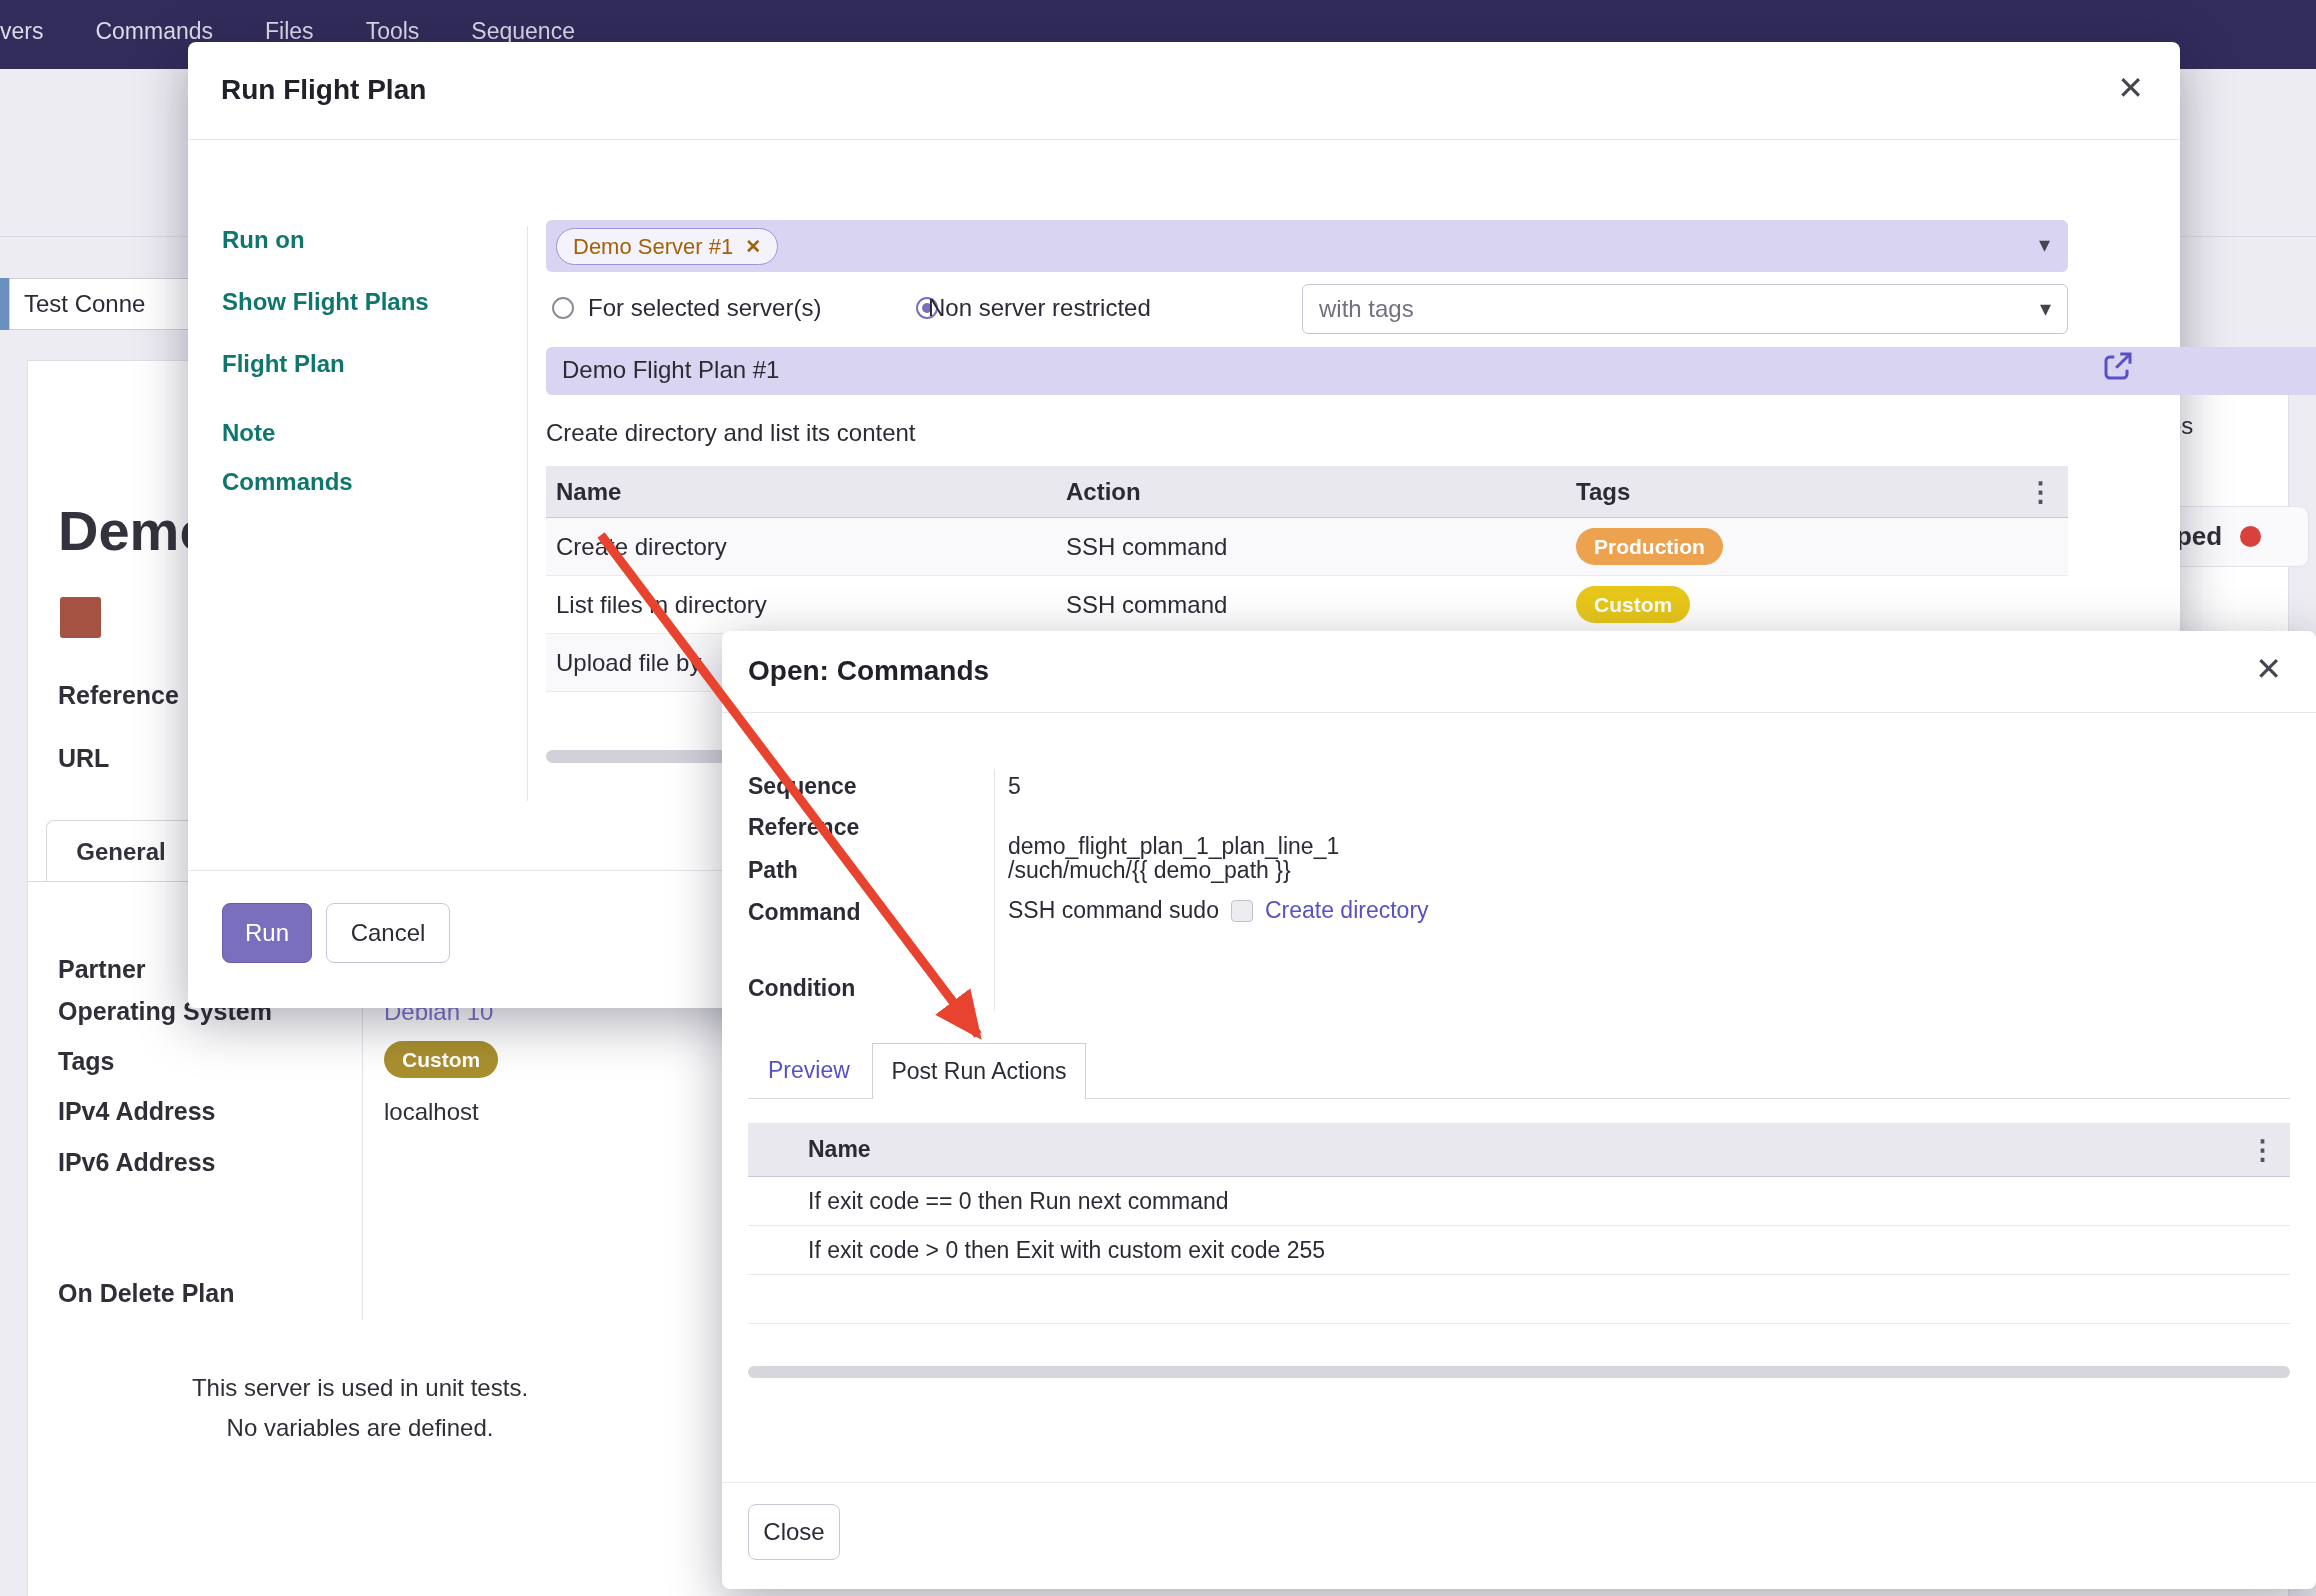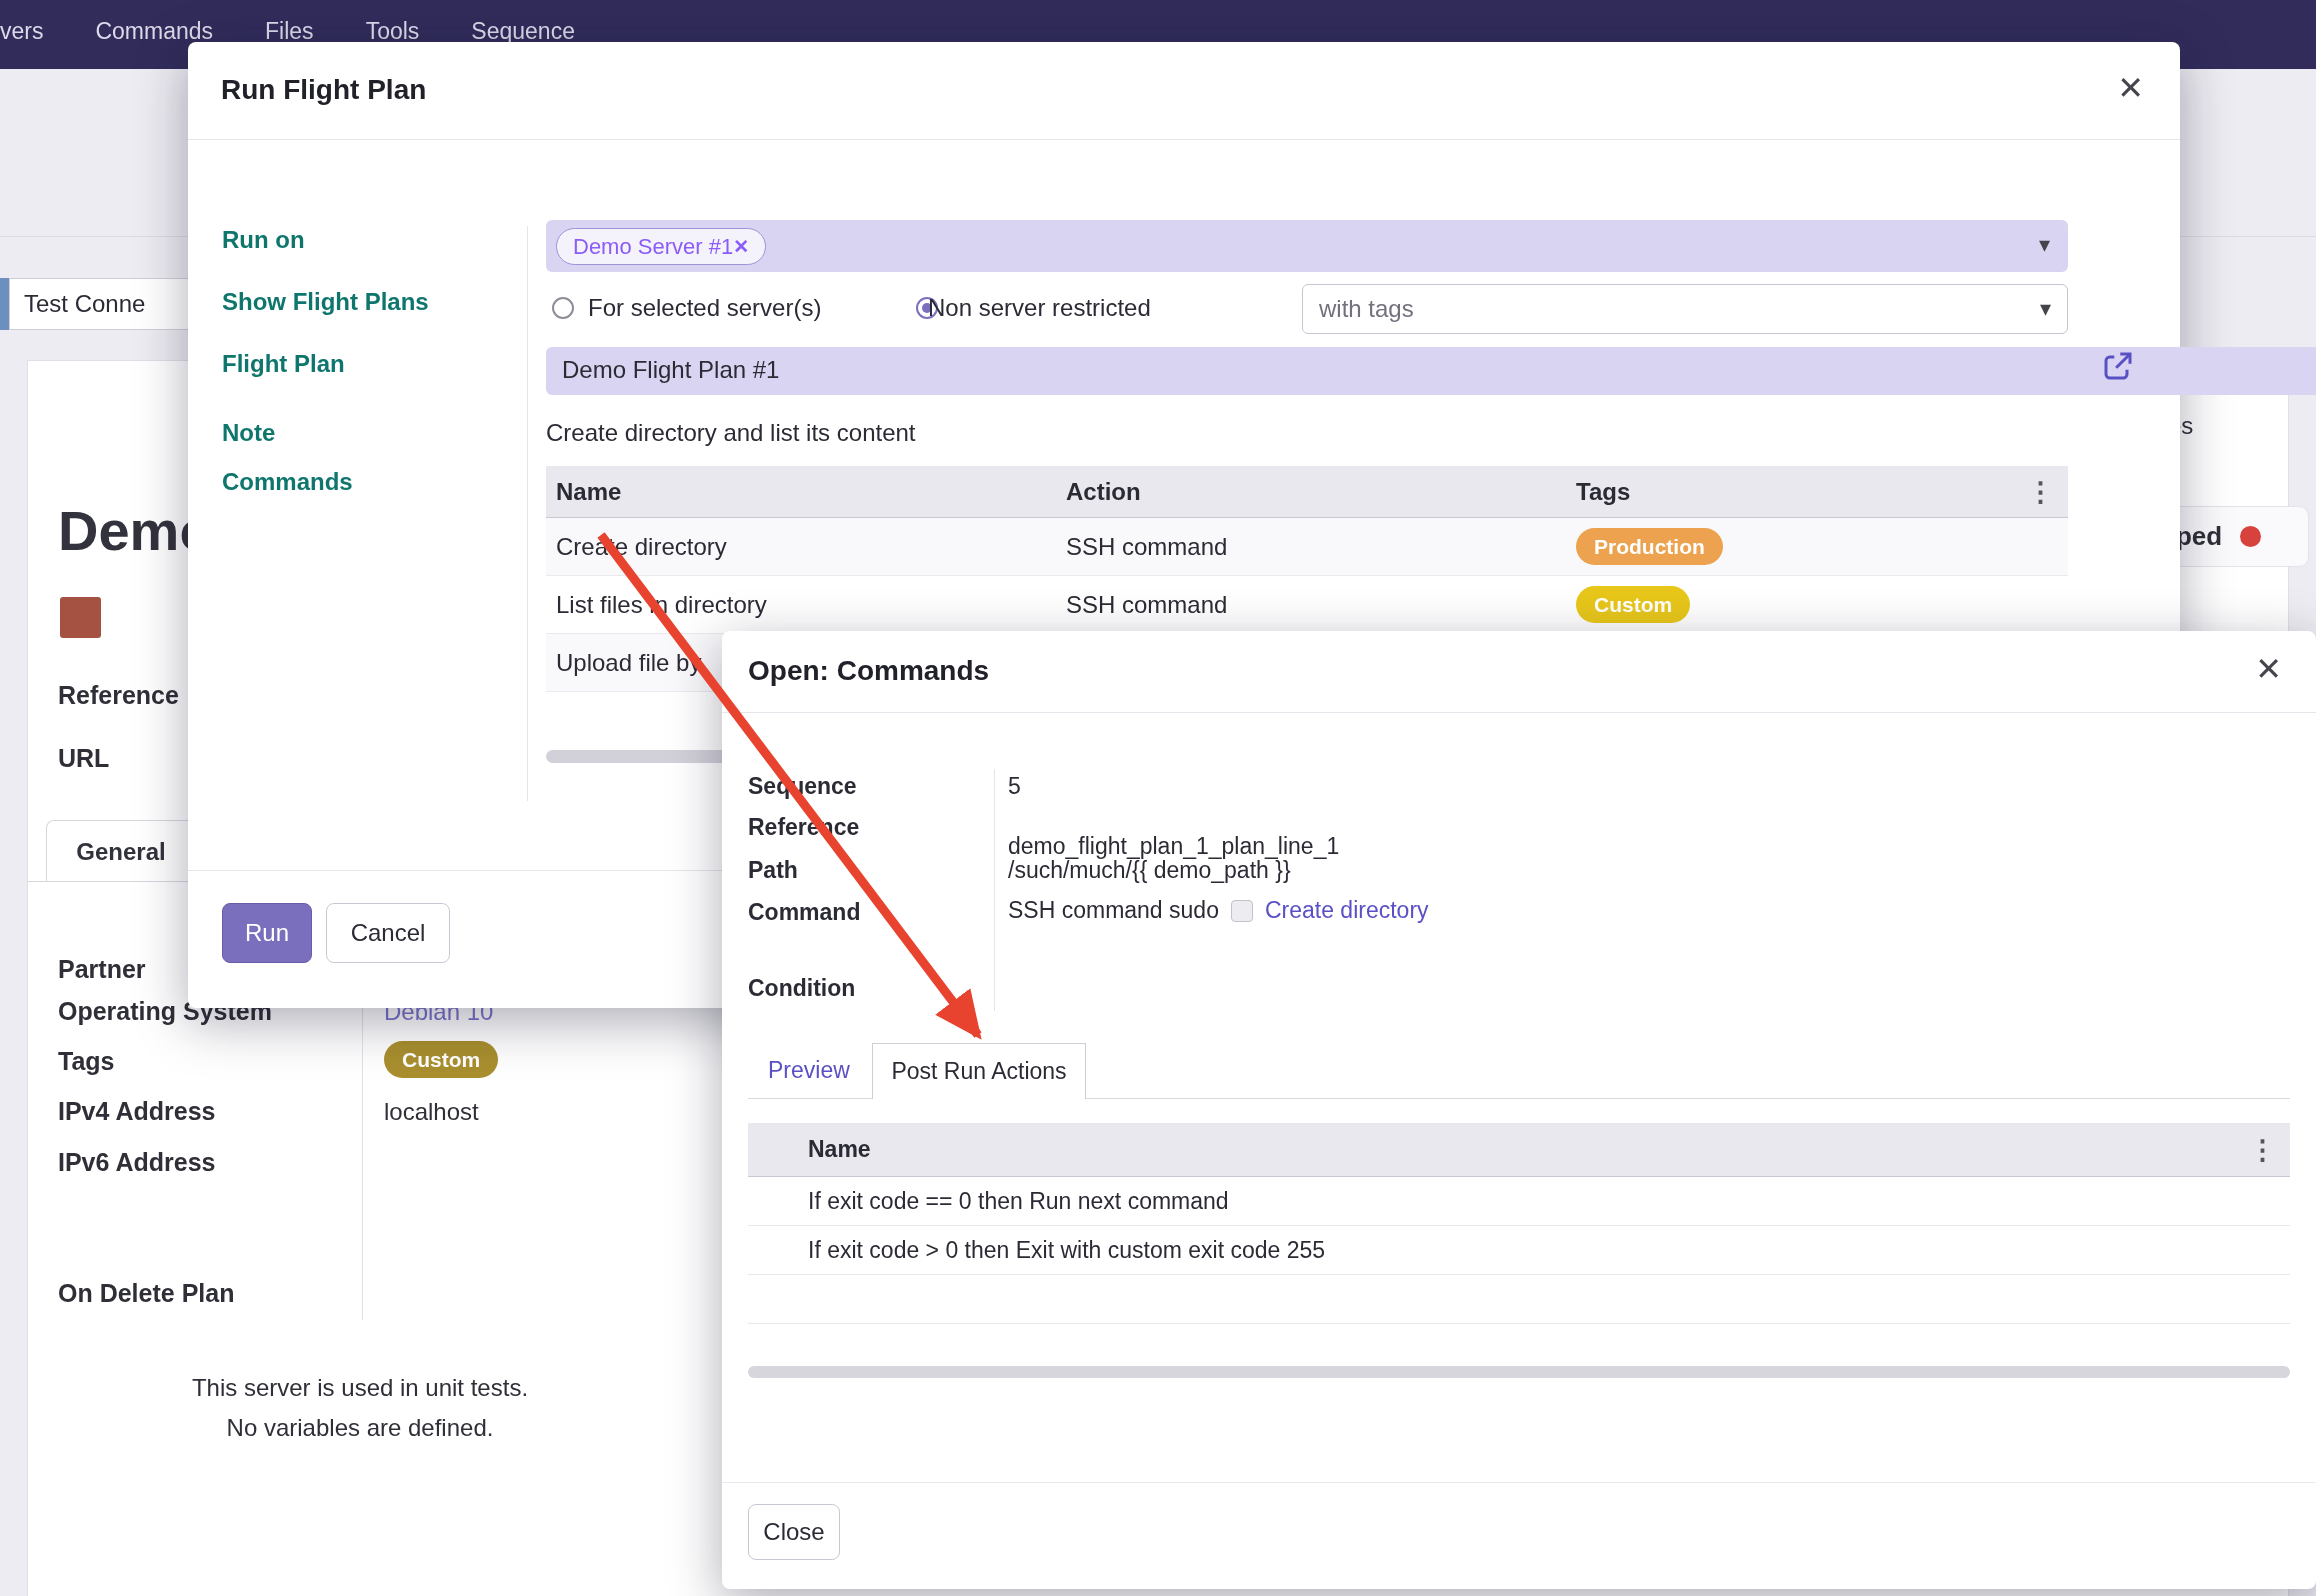--- a/index.html
+++ b/index.html
@@ -17,23 +17,23 @@
   .badge { display:inline-flex; align-items:center; justify-content:center; height:37px;
            padding:0 18px; border-radius:19px; color:#ffffff; font-size:21px; font-weight:700; }
 
   
   .modal { background:#ffffff; border-radius:8px; box-shadow:0 14px 52px rgba(20,20,45,0.35); }
   .modal-title { font-size:28px; font-weight:700; color:#21212a; white-space:nowrap; }
   .close-x { font-size:32px; color:#45454d; cursor:pointer; line-height:1; }
   .m-label { font-weight:700; color:#0f766e; font-size:24px; white-space:nowrap; }
   .lavender { border-radius:6px; }
   .caret { font-size:22px; color:#44444c; }
-  .chip { display:inline-flex; align-items:center; height:37px; padding:0 16px;
+  .chip { display:inline-flex; align-items:center; gap:12px; height:37px; padding:0 16px;
           background:#f4f2fb; border:1px solid #9c94d6; border-radius:19px;
-          font-size:22px; color:#8b5cf6; }
+          font-size:22px; color:#a16207; }
   .radio { width:22px; height:22px; border-radius:50%; border:2px solid #8d8d98; background:#fff; display:inline-block; position:relative; }
   .radio.selected { border-color:#7a6fbd; }
   .radio.selected::after { content:""; position:absolute; left:4px; top:4px; width:10px; height:10px; border-radius:50%; background:#7a6fbd; }
   .withtags-wrap { background:#fff; border:1px solid #c7c5d2; border-radius:6px; }
   .withtags-input { width:100%; height:100%; border:none; outline:none; background:transparent;
                     padding:0 48px 0 16px; font-size:24px; color:#2b2b35; }
   .withtags-input::placeholder { color:#72717d; }
 
   .tbl-head { display:grid; grid-template-columns:510px 510px 1fr; align-items:center;
               background:#e9e8ef; border-bottom:1px solid #c9c8d2; height:52px;

